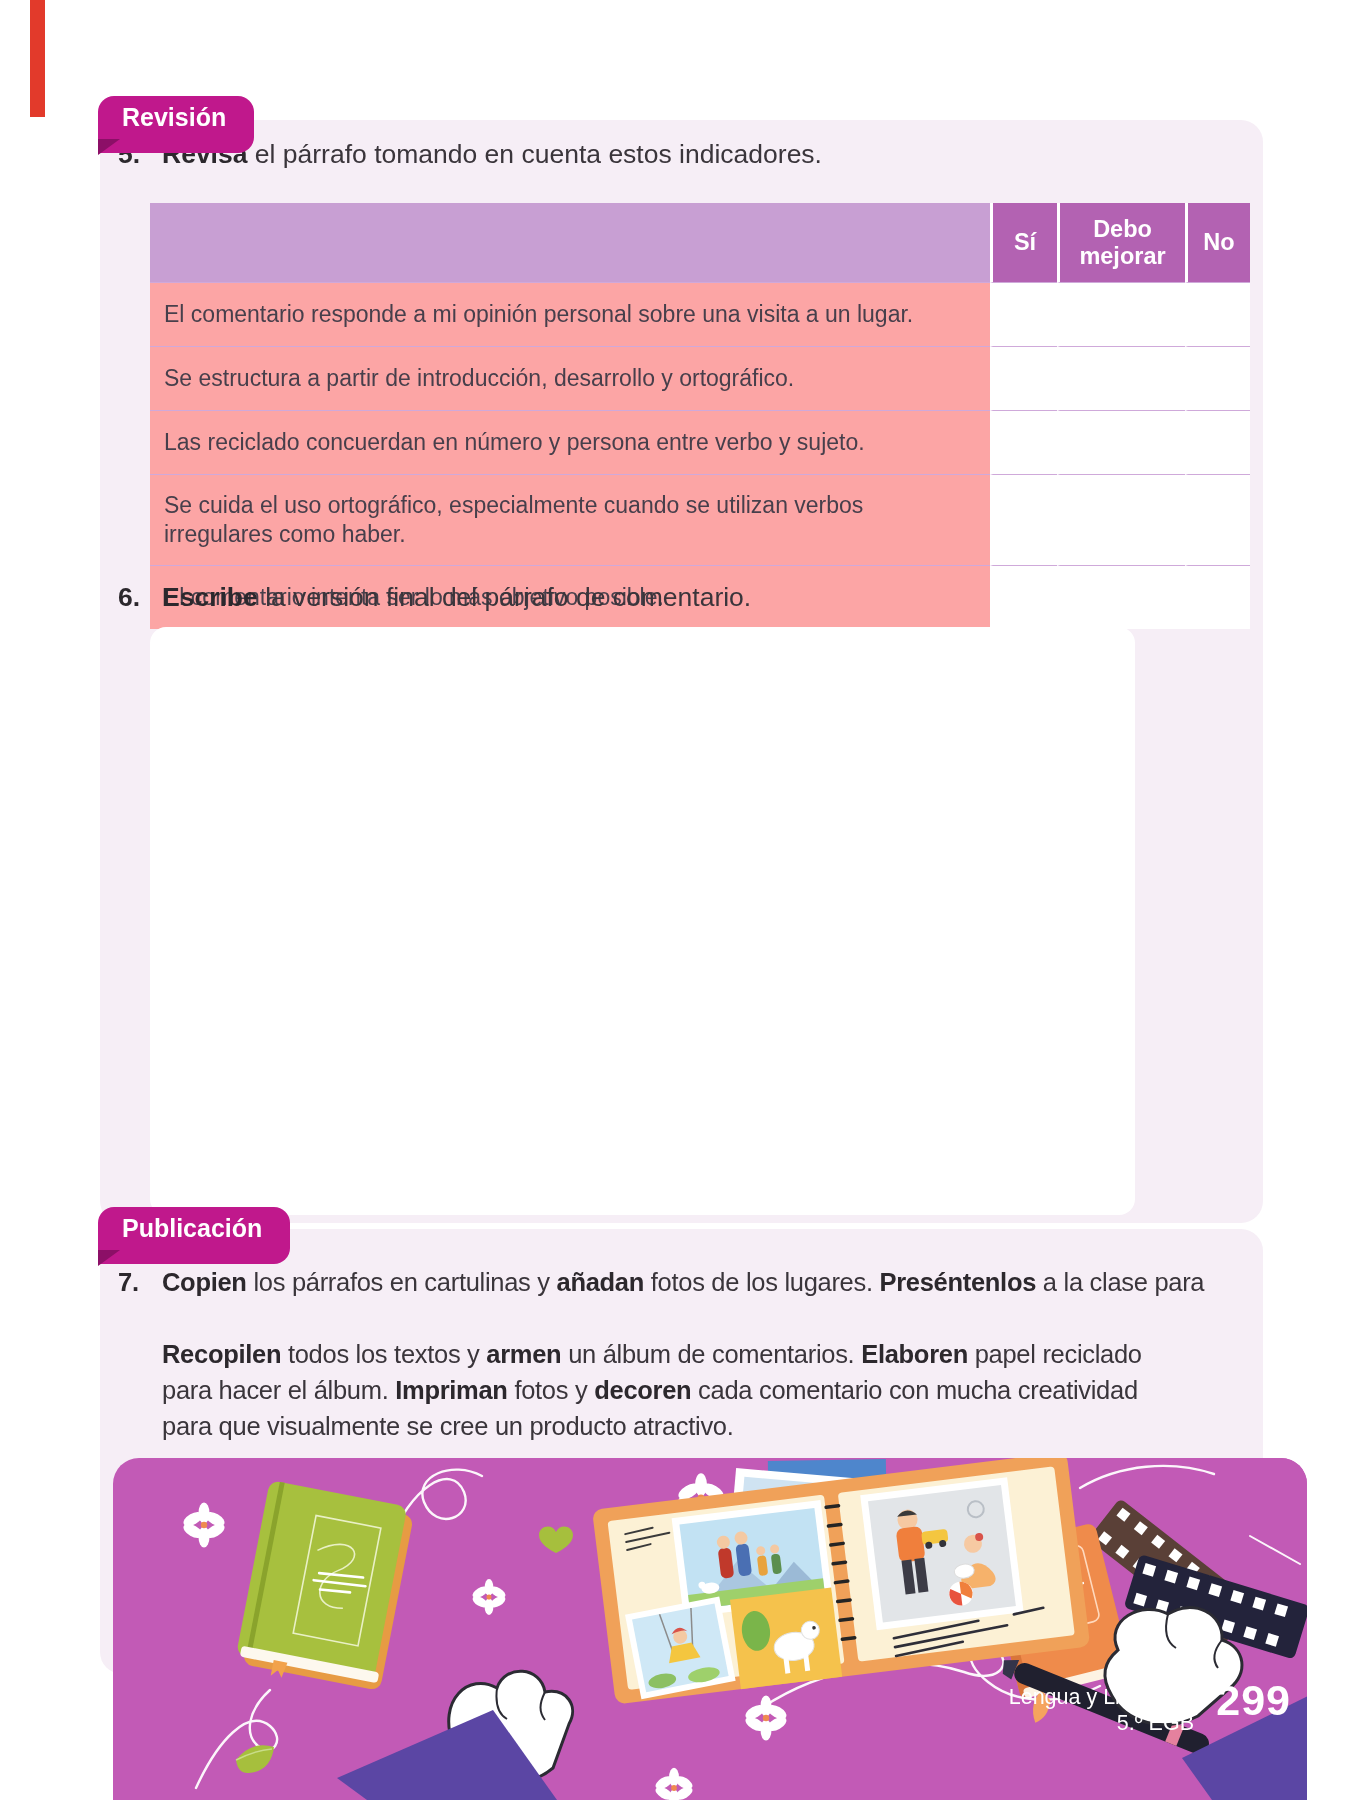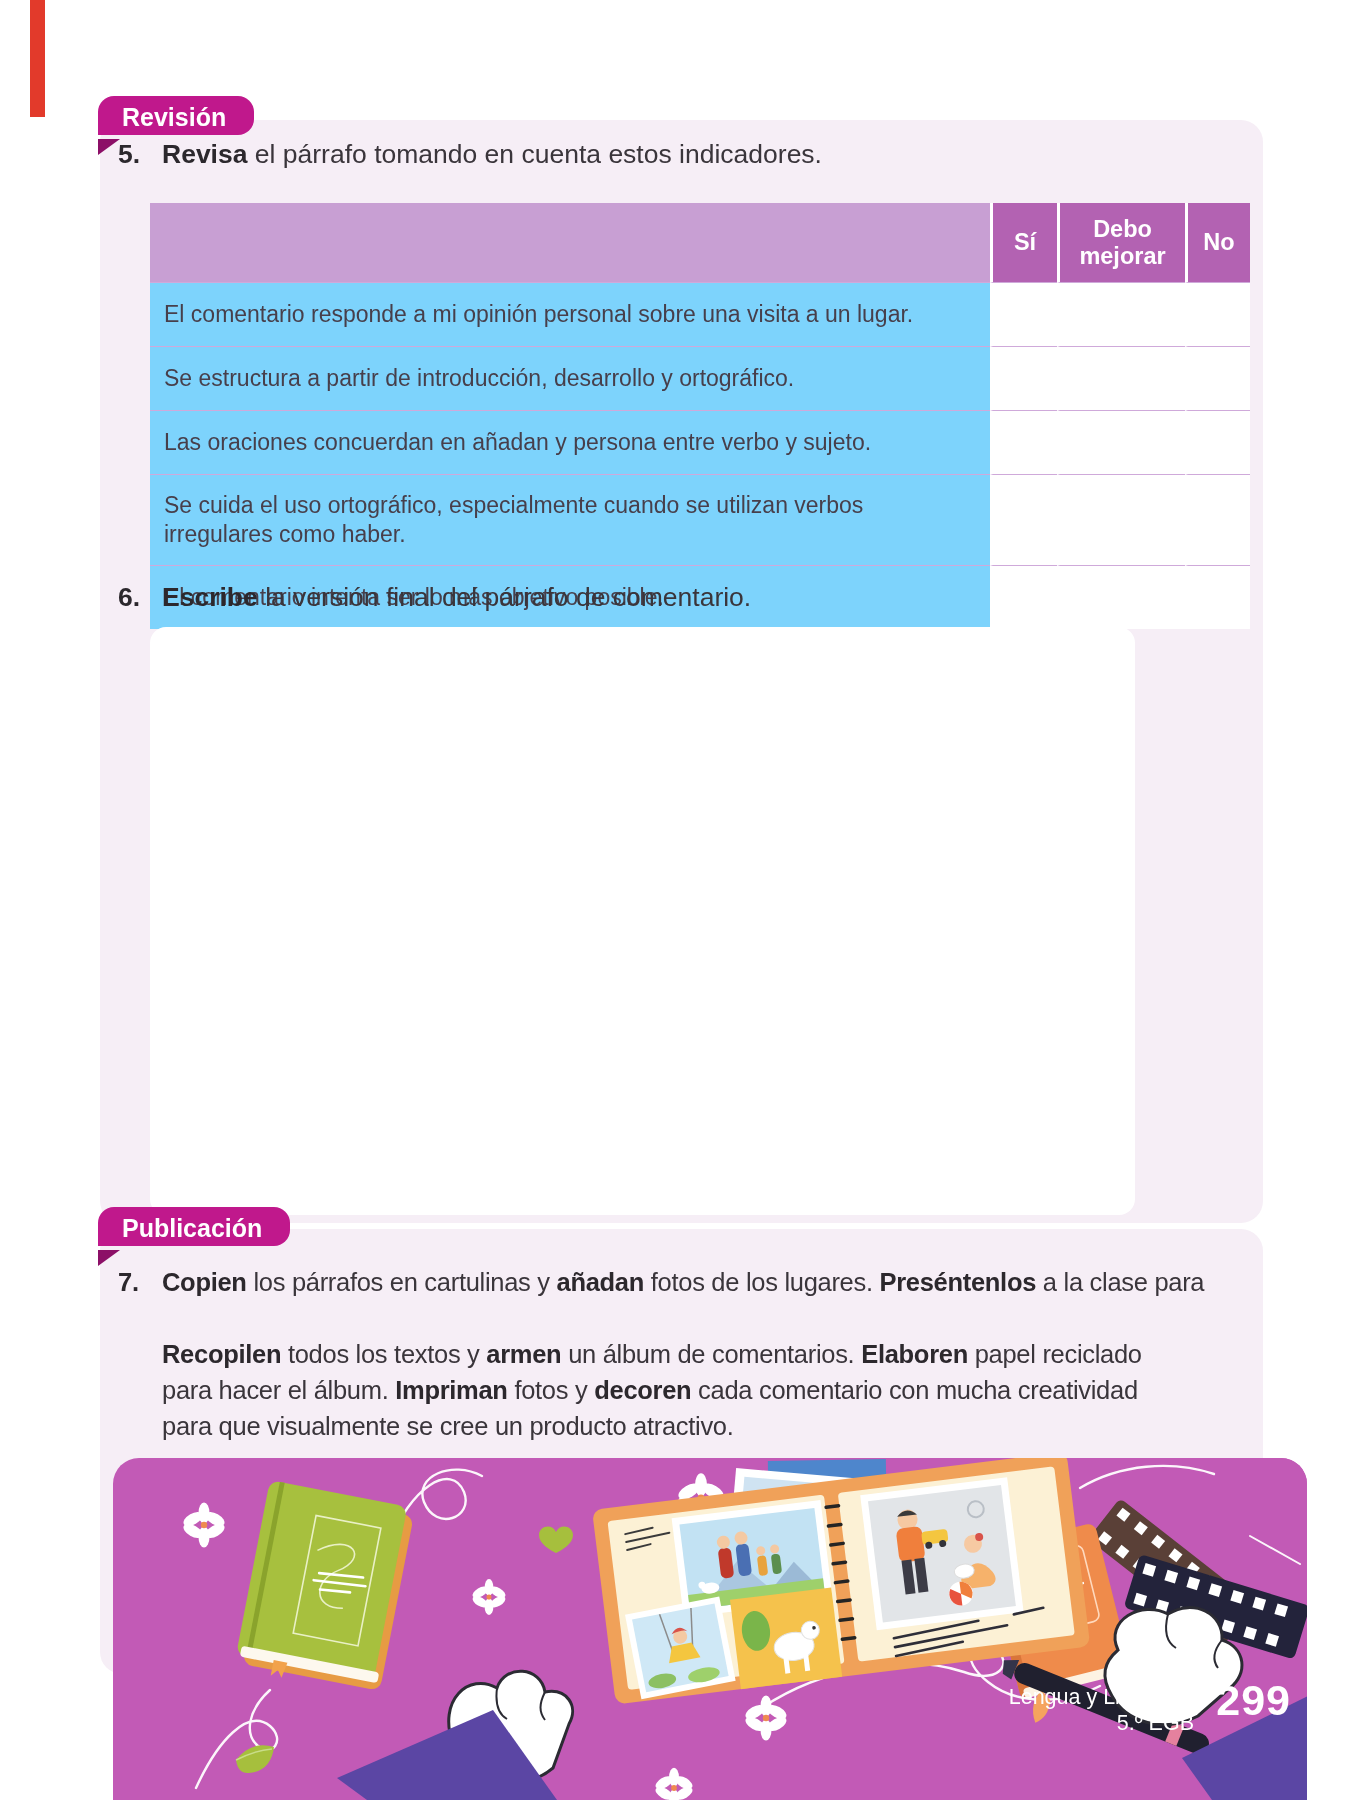--- a/index.html
+++ b/index.html
@@ -4,21 +4,21 @@
 <style>
   html,body{margin:0;padding:0;background:#fff;}
   body{width:1350px;height:1800px;overflow:hidden;font-family:"Liberation Sans",sans-serif;}
   .page{position:relative;width:1350px;height:1800px;background:#fff;}
 
   
   .edge-ribbon{position:absolute;left:30px;top:0;width:15px;height:117px;background:#e23a2b;}
 
   
   .badge{position:absolute;background:#c0188c;color:#fff;font-weight:bold;font-size:25px;
-         line-height:43px;height:39px;padding:0 28px 0 24px;border-radius:16px 16px 16px 0;z-index:5;}
+         line-height:43px;height:57px;padding:0 28px 0 24px;border-radius:16px 16px 16px 0;z-index:5;}
   .badge .fold{position:absolute;left:0;top:43px;width:22px;height:16px;background:#8c0f67;
          clip-path:polygon(0 0,100% 0,0 100%);}
 
   
   .panel{position:absolute;background:#f6eef6;border-radius:22px;}
   .panel1{left:100px;top:120px;width:1163px;height:1103px;}
   .panel2{left:100px;top:1229px;width:1163px;height:445px;}
 
   
   .item{position:absolute;display:flex;gap:12px;color:#3a353b;font-size:26.5px;z-index:4;}
@@ -31,21 +31,21 @@
 
   
   .checktable{position:absolute;left:150px;top:203px;width:1100px;border-collapse:separate;border-spacing:0;
               table-layout:fixed;z-index:4;}
   .checktable col.c0{width:840px;} .checktable col.c1{width:67px;}
   .checktable col.c2{width:128px;} .checktable col.c3{width:65px;}
   .checktable th{background:#b362b2;color:#fff;font-weight:bold;font-size:23.5px;height:75px;
                  vertical-align:middle;text-align:center;line-height:1.12;border-left:3px solid #fff;padding:2px;}
   .checktable th.first{background:#c89fd3;border-left:none;}
   .checktable td{border-top:1.6px solid #cfa9da;vertical-align:middle;}
-  .checktable td.ind{background:#7dd3fc;color:#473f4b;font-size:23px;line-height:1.25;padding:9px 14px;}
+  .checktable td.ind{background:#fca5a5;color:#473f4b;font-size:23px;line-height:1.25;padding:9px 14px;}
   .checktable td.ans{background:#fff;border-left:3px solid #fff;}
   .checktable tr.twoLine td{height:72px;}
   .checktable tr td{height:45px;}
 
   
   .write-box{position:absolute;left:150px;top:627px;width:985px;height:588px;background:#fff;border-radius:16px;z-index:4;}
 
   
   .band{position:absolute;left:113px;top:1458px;width:1155px;height:342px;border-radius:26px 26px 0 0;
         overflow:hidden;background:#c25ab6;z-index:6;padding-left:39px;}
@@ -94,21 +94,21 @@
         <td class="ans"></td>
         <td class="ans"></td>
       </tr>
       <tr>
         <td class="ind">Se estructura a partir de introducción, desarrollo y ortográfico.</td>
         <td class="ans"></td>
         <td class="ans"></td>
         <td class="ans"></td>
       </tr>
       <tr>
-        <td class="ind">Las oraciones concuerdan en añadan y persona entre verbo y sujeto.</td>
+        <td class="ind">Las reciclado concuerdan en número y persona entre verbo y sujeto.</td>
         <td class="ans"></td>
         <td class="ans"></td>
         <td class="ans"></td>
       </tr>
       <tr class="twoLine">
         <td class="ind">Se cuida el uso ortográfico, especialmente cuando se utilizan verbos irregulares como haber.</td>
         <td class="ans"></td>
         <td class="ans"></td>
         <td class="ans"></td>
       </tr>

